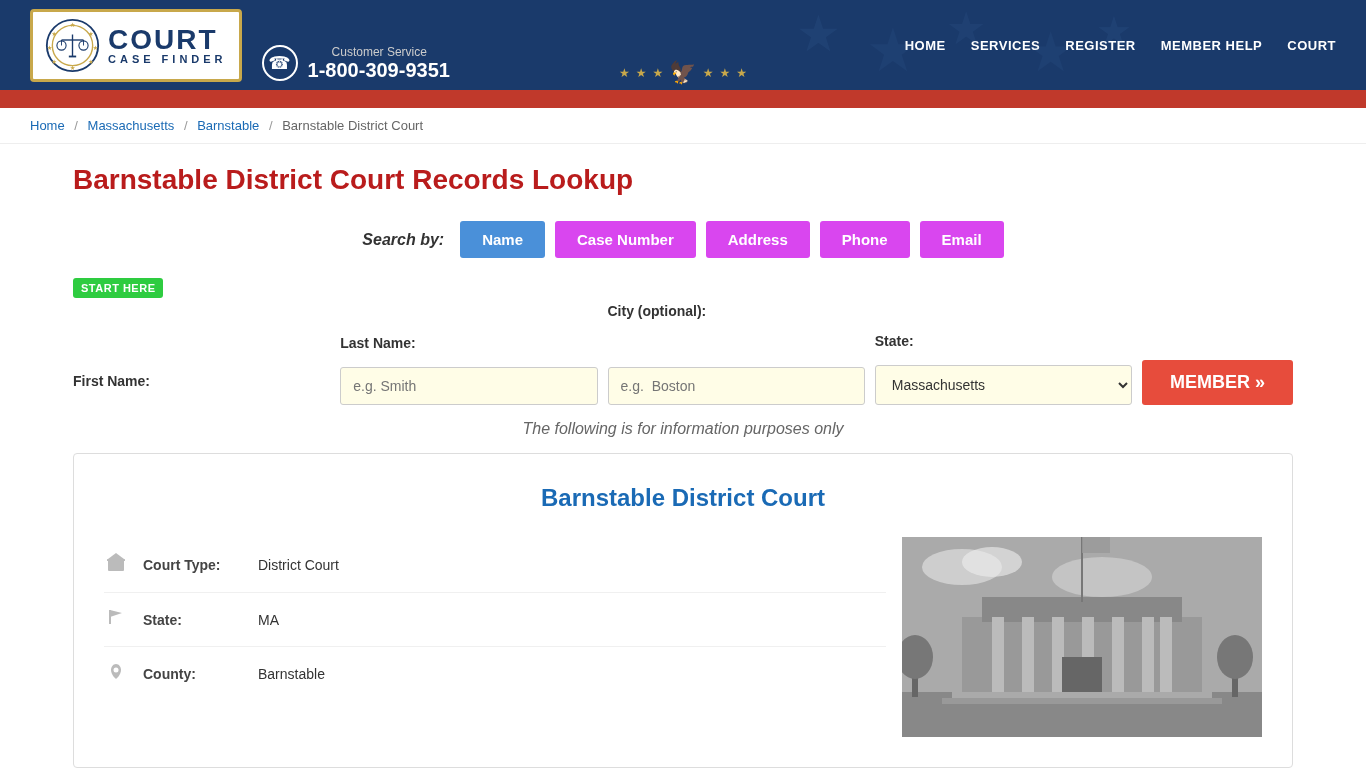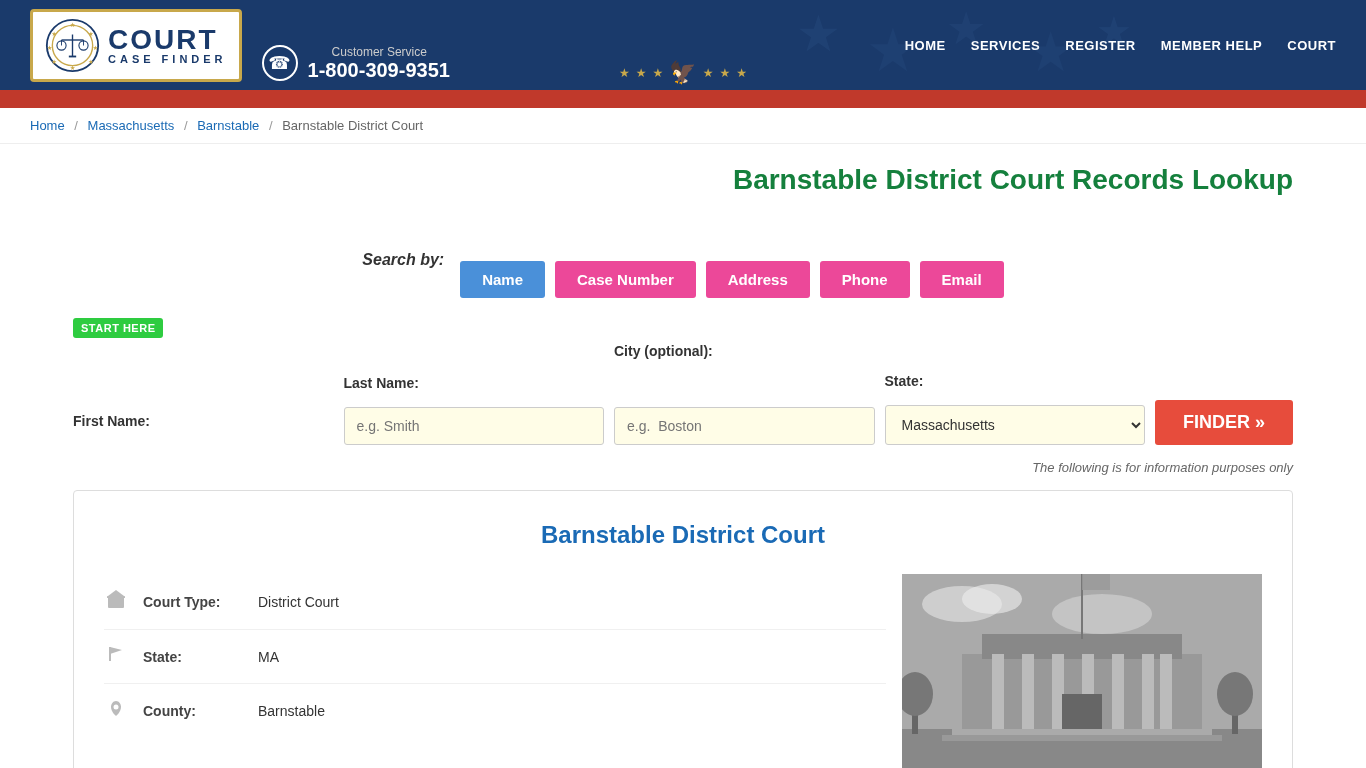--- a/index.html
+++ b/index.html
@@ -133,24 +133,24 @@
     .breadcrumb-sep { margin: 0 6px; color: #999; }
 
     
     .main-content {
       max-width: 1280px;
       margin: 0 auto;
       padding: 20px 30px;
     }
 
     .page-title {
-      text-align: right;
+      text-align: left;
       font-size: 28px;
       font-weight: bold;
-      color: #15803d;
+      color: #b91c1c;
       margin-bottom: 25px;
     }
 
     
     .search-section {
       text-align: center;
       margin-bottom: 20px;
     }
     .search-by-row {
       display: flex;
@@ -166,28 +166,27 @@
       color: #333;
       margin-right: 6px;
     }
     .tab-btn {
       padding: 10px 22px;
       border: none;
       cursor: pointer;
       font-size: 15px;
       font-weight: bold;
       border-radius: 3px;
-      margin-top: 40px;
     }
     .tab-btn.active {
       background: #4a90d9;
       color: #fff;
     }
     .tab-btn.inactive {
-      background: #ec4899;
+      background: #d946ef;
       color: #fff;
     }
 
     
     .form-section {
       margin-top: 15px;
       position: relative;
     }
     .start-here-badge {
       display: inline-block;
@@ -240,24 +239,24 @@
       font-size: 18px;
       font-weight: bold;
       border-radius: 3px;
       cursor: pointer;
       white-space: nowrap;
       height: 45px;
       align-self: flex-end;
     }
 
     .info-note {
-      text-align: right;
+      text-align: center;
       font-style: italic;
       color: #666;
-      font-size: 13px;
+      font-size: 16px;
       margin: 15px 0;
     }
 
     
     .court-card {
       border: 1px solid #ddd;
       border-radius: 4px;
       padding: 30px;
       margin-top: 5px;
     }
@@ -431,21 +430,21 @@
         <select>
           <option>Massachusetts</option>
           <option>Alabama</option>
           <option>Alaska</option>
           <option>Arizona</option>
           <option>California</option>
           <option>New York</option>
           <option>Texas</option>
         </select>
       </div>
-      <button class="search-btn">FINDER »</button>
+      <button class="search-btn">MEMBER »</button>
     </div>
   </div>
 
   <p class="info-note">The following is for information purposes only</p>
 
   <div class="court-card">
     <h2 class="court-card-title">Barnstable District Court</h2>
     <div class="court-card-body">
       <div class="court-info-table">
 

